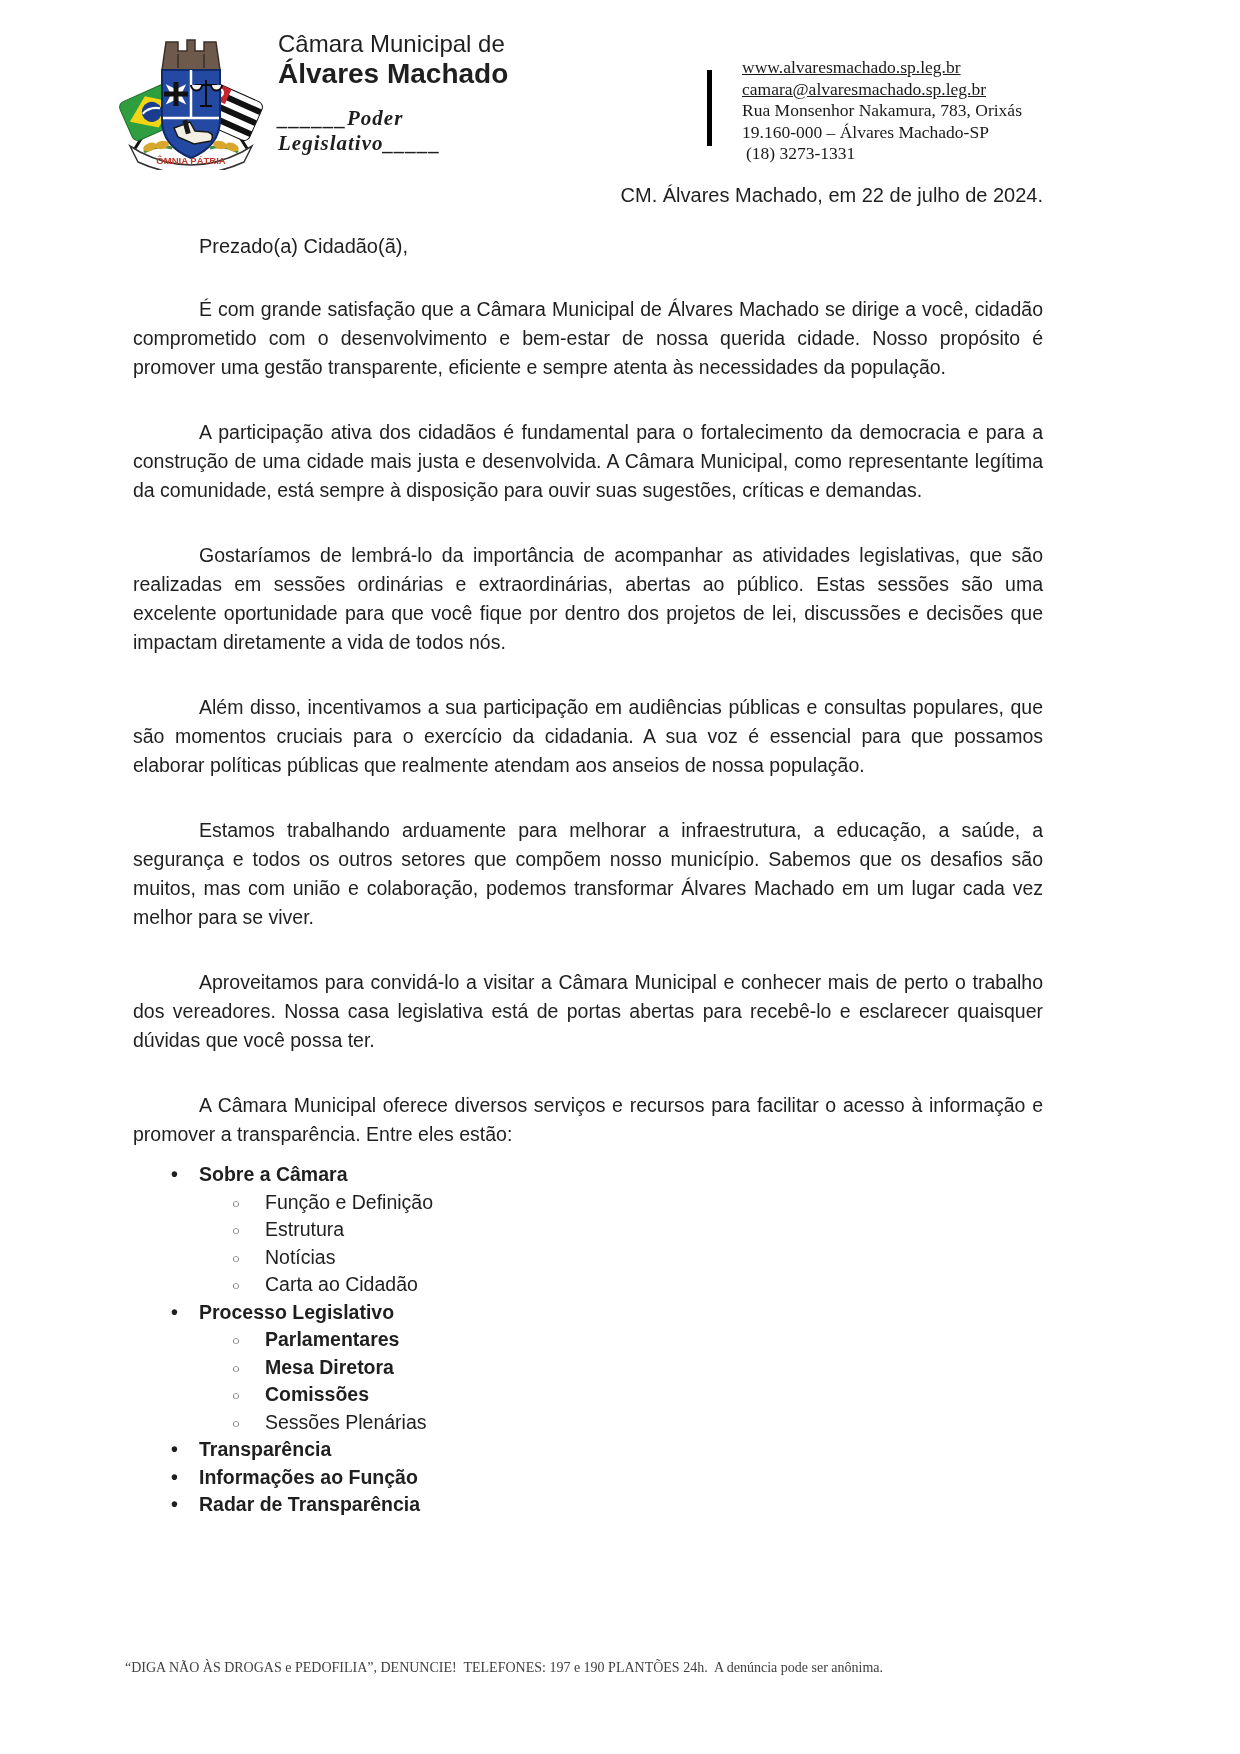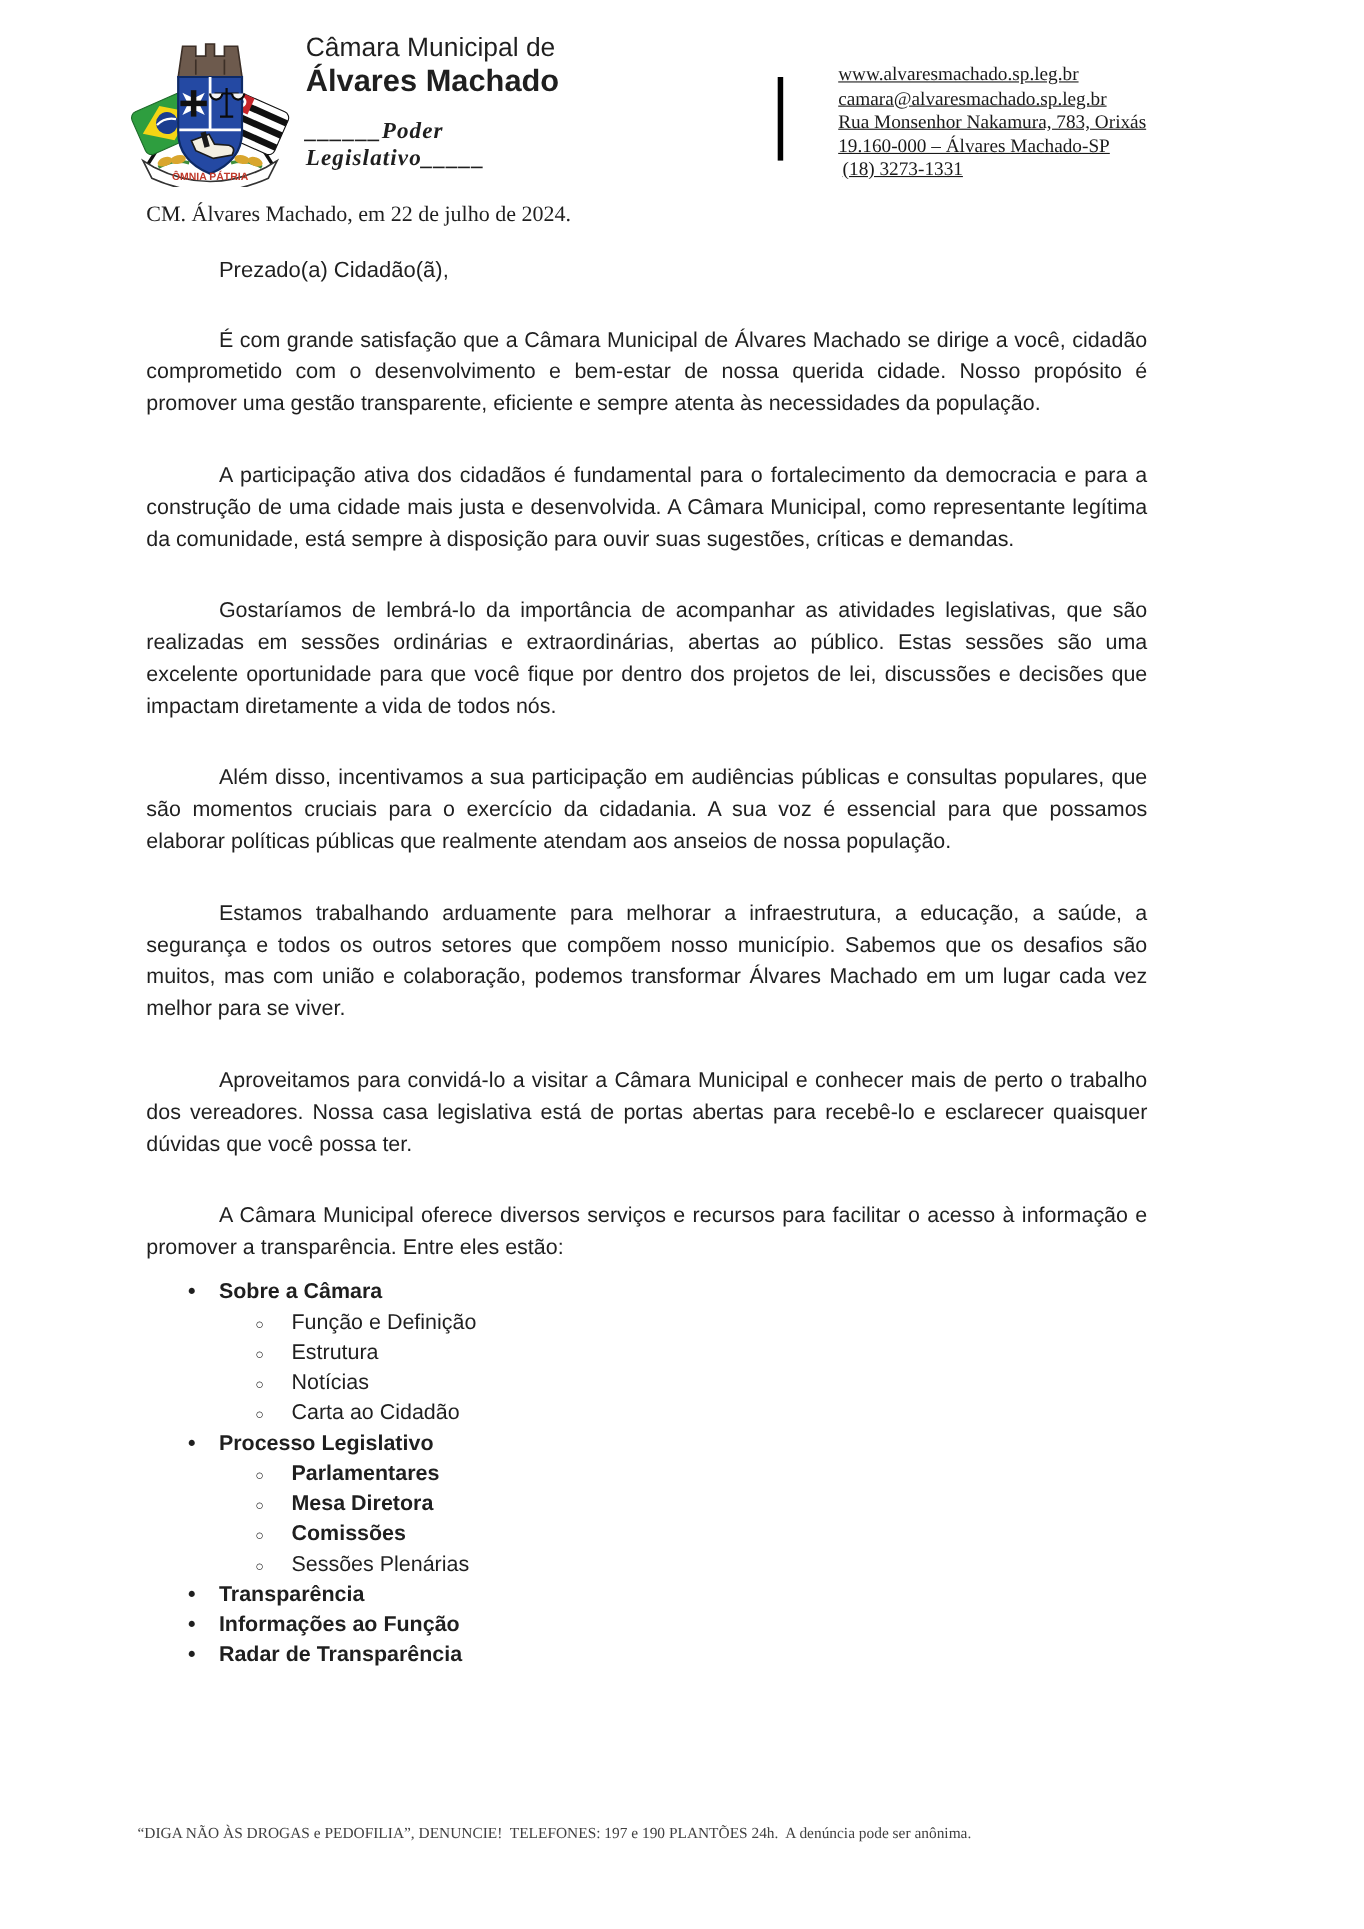--- a/index.html
+++ b/index.html
@@ -17,34 +17,34 @@
   .logo { position:absolute; left:116px; top:34px; width:150px; height:136px; }
   .org-block { position:absolute; left:278px; top:30px; width:280px; }
   .org-line1 { font-size:24px; line-height:28px; font-weight:400; }
   .org-line2 { font-size:28px; line-height:32px; font-weight:700; }
   .org-script {
     margin-top:16px;
     font-family:"Liberation Serif", serif;
     font-style:italic; font-weight:700;
     font-size:21px; letter-spacing:1px;
   }
-  .contact-wrap { position:absolute; left:707px; top:57px; display:flex;gap:20px; }
+  .contact-wrap { position:absolute; left:707px; top:57px; display:flex; }
   .contact-separator { width:5px; height:76px; background:#000; margin-top:13px; }
   .contact-lines {
     margin-left:30px;
     font-family:"Liberation Serif", serif;
     font-size:17.5px; line-height:21.5px;
     color:#1a1a1a; white-space:nowrap;
   }
   .contact-lines a { color:#1a1a1a; text-decoration:underline; display:block; }
-  .contact-lines div { display:block;text-decoration:underline; }
+  .contact-lines div { display:block; }
   .phone-line { padding-left:4px; }
   
   .content { padding:183px 197px 0 133px; }
-  .dateline { text-align:left; font-size:20px; line-height:24px;font-family:Liberation Serif, serif; }
+  .dateline { text-align:right; font-size:20px; line-height:24px; }
   .salutation { margin-top:26px; font-size:20px; line-height:26px; text-indent:66px; }
   .body-par {
     margin:36px 0 0 0;
     font-size:19.5px; line-height:29px;
     text-align:justify; text-indent:66px;
   }
   
   .services-list { list-style:none; margin:12px 0 0 0; padding:0; font-size:19.5px; }
   .services-list li { position:relative; line-height:27.5px; }
   li.l1 { padding-left:66px; font-weight:700; }

